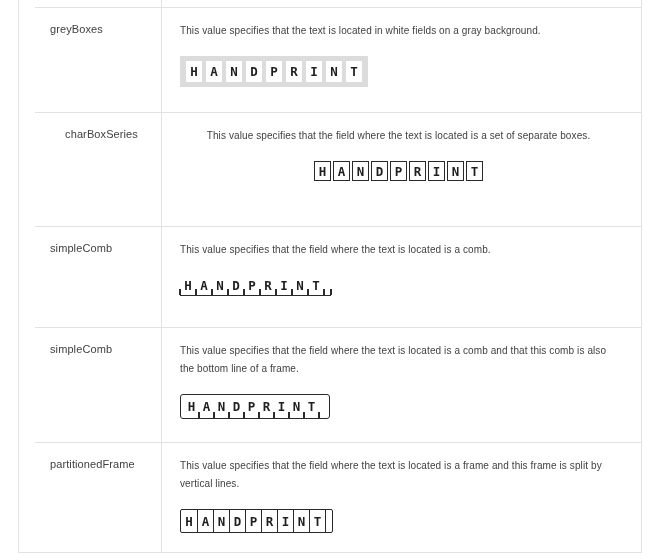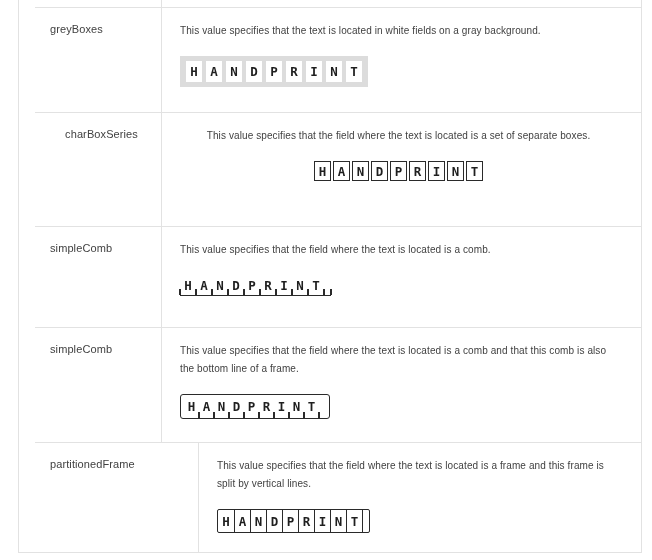--- a/index.html
+++ b/index.html
@@ -10,21 +10,21 @@
     position:absolute; left:18px; top:0; width:624px; height:553px;
     border-left:1px solid #e2e2e2;
     border-right:1px solid #e2e2e2;
     border-bottom:1px solid #e2e2e2;
     background:#ffffff;
     padding-left:16px;
   }
   .trow { display:flex; width:100%; border-bottom:1px solid #e2e2e2; }
   .trow.sliver { height:8px; border-bottom:1px solid #e2e2e2; }
   .r0 { height:105px; } .r1 { height:114px;text-align:center; } .r2 { height:101px; }
-  .r3 { height:115px; } .r4 { height:110px; border-bottom:none;gap:37px; }
+  .r3 { height:115px; } .r4 { height:110px; border-bottom:none; }
 
   .cell-name {
     width:126px; flex:0 0 126px;
     padding:15px 8px 0 15px;
     font-size:11px; color:#414141; letter-spacing:0.1px;
   }
   .cell-desc {
     flex:1; border-left:1px solid #e2e2e2;
     padding:14px 24px 0 18px;
   }

